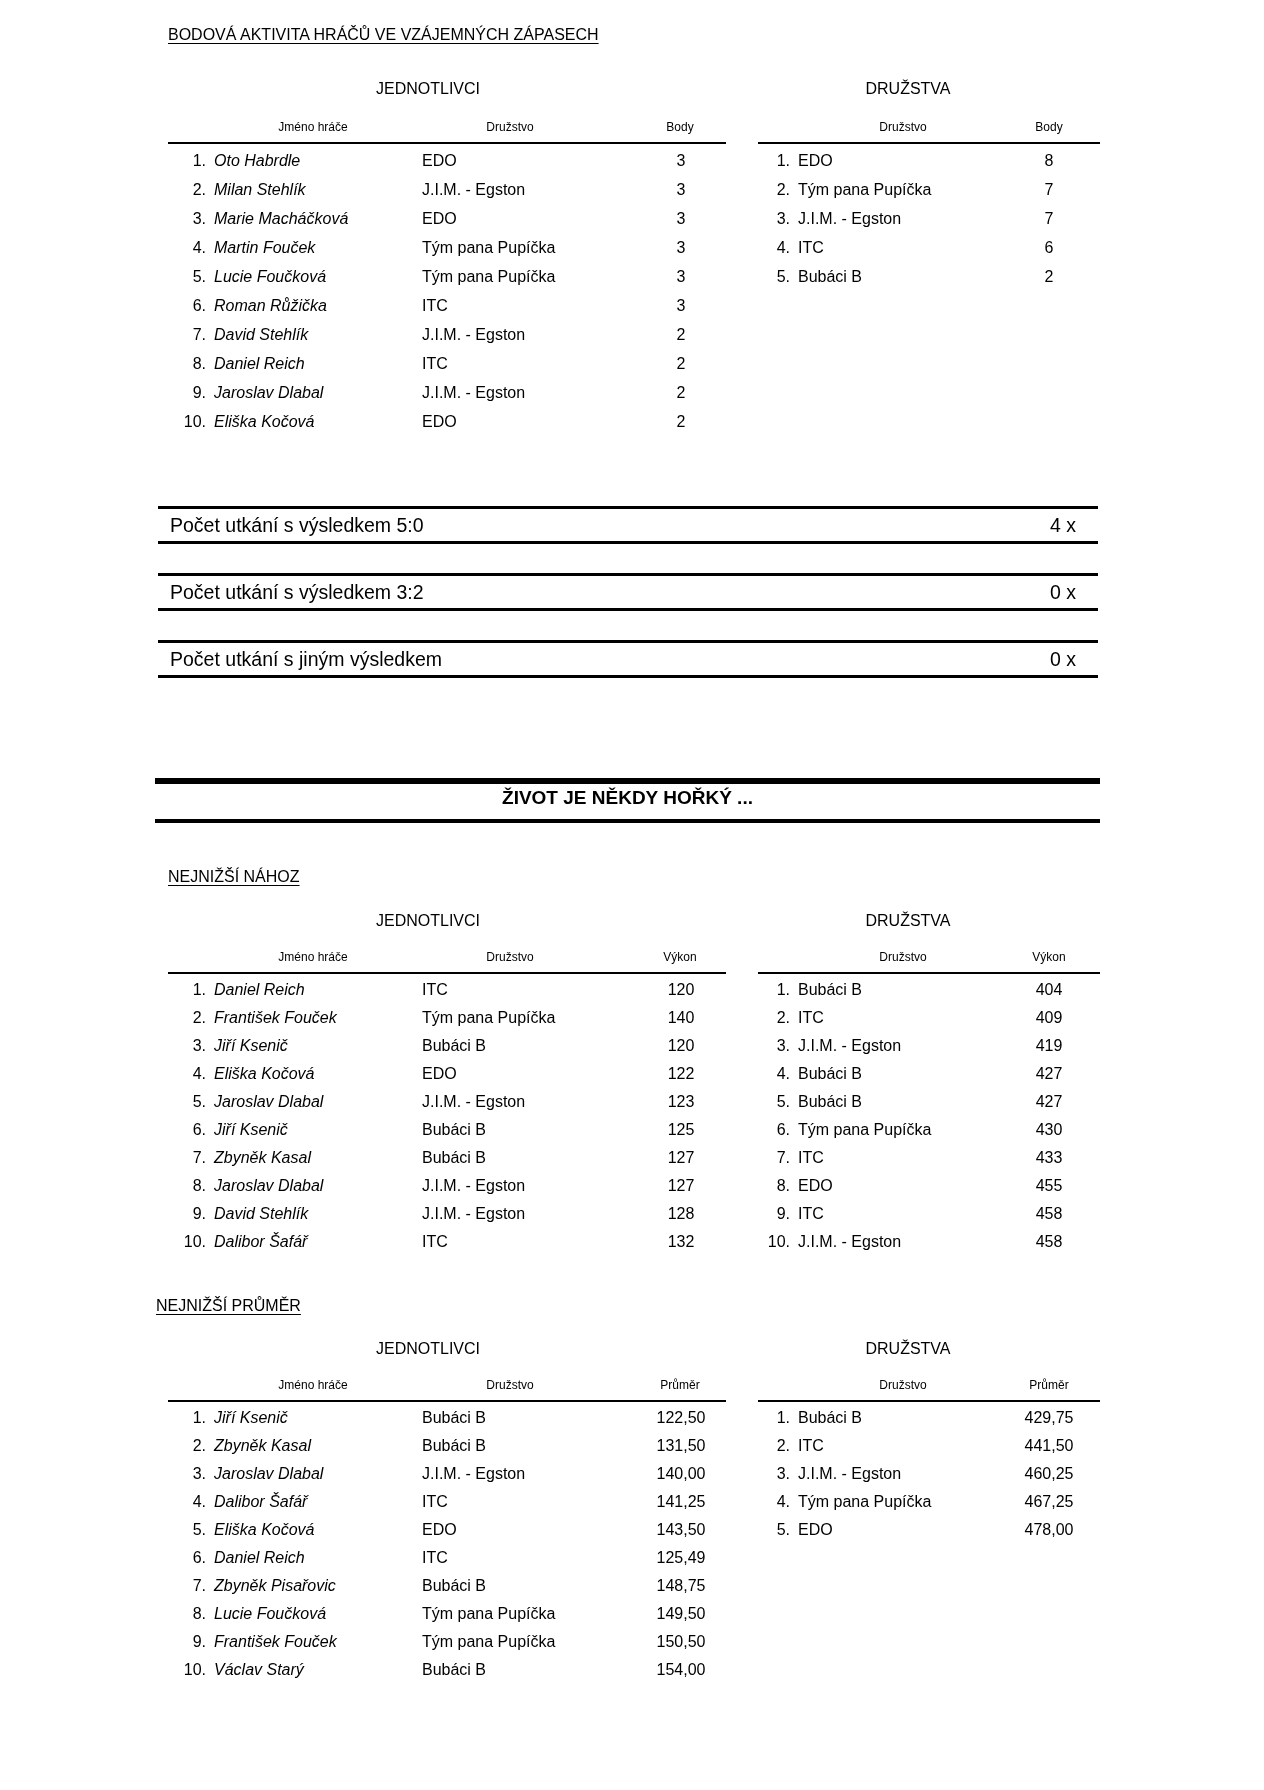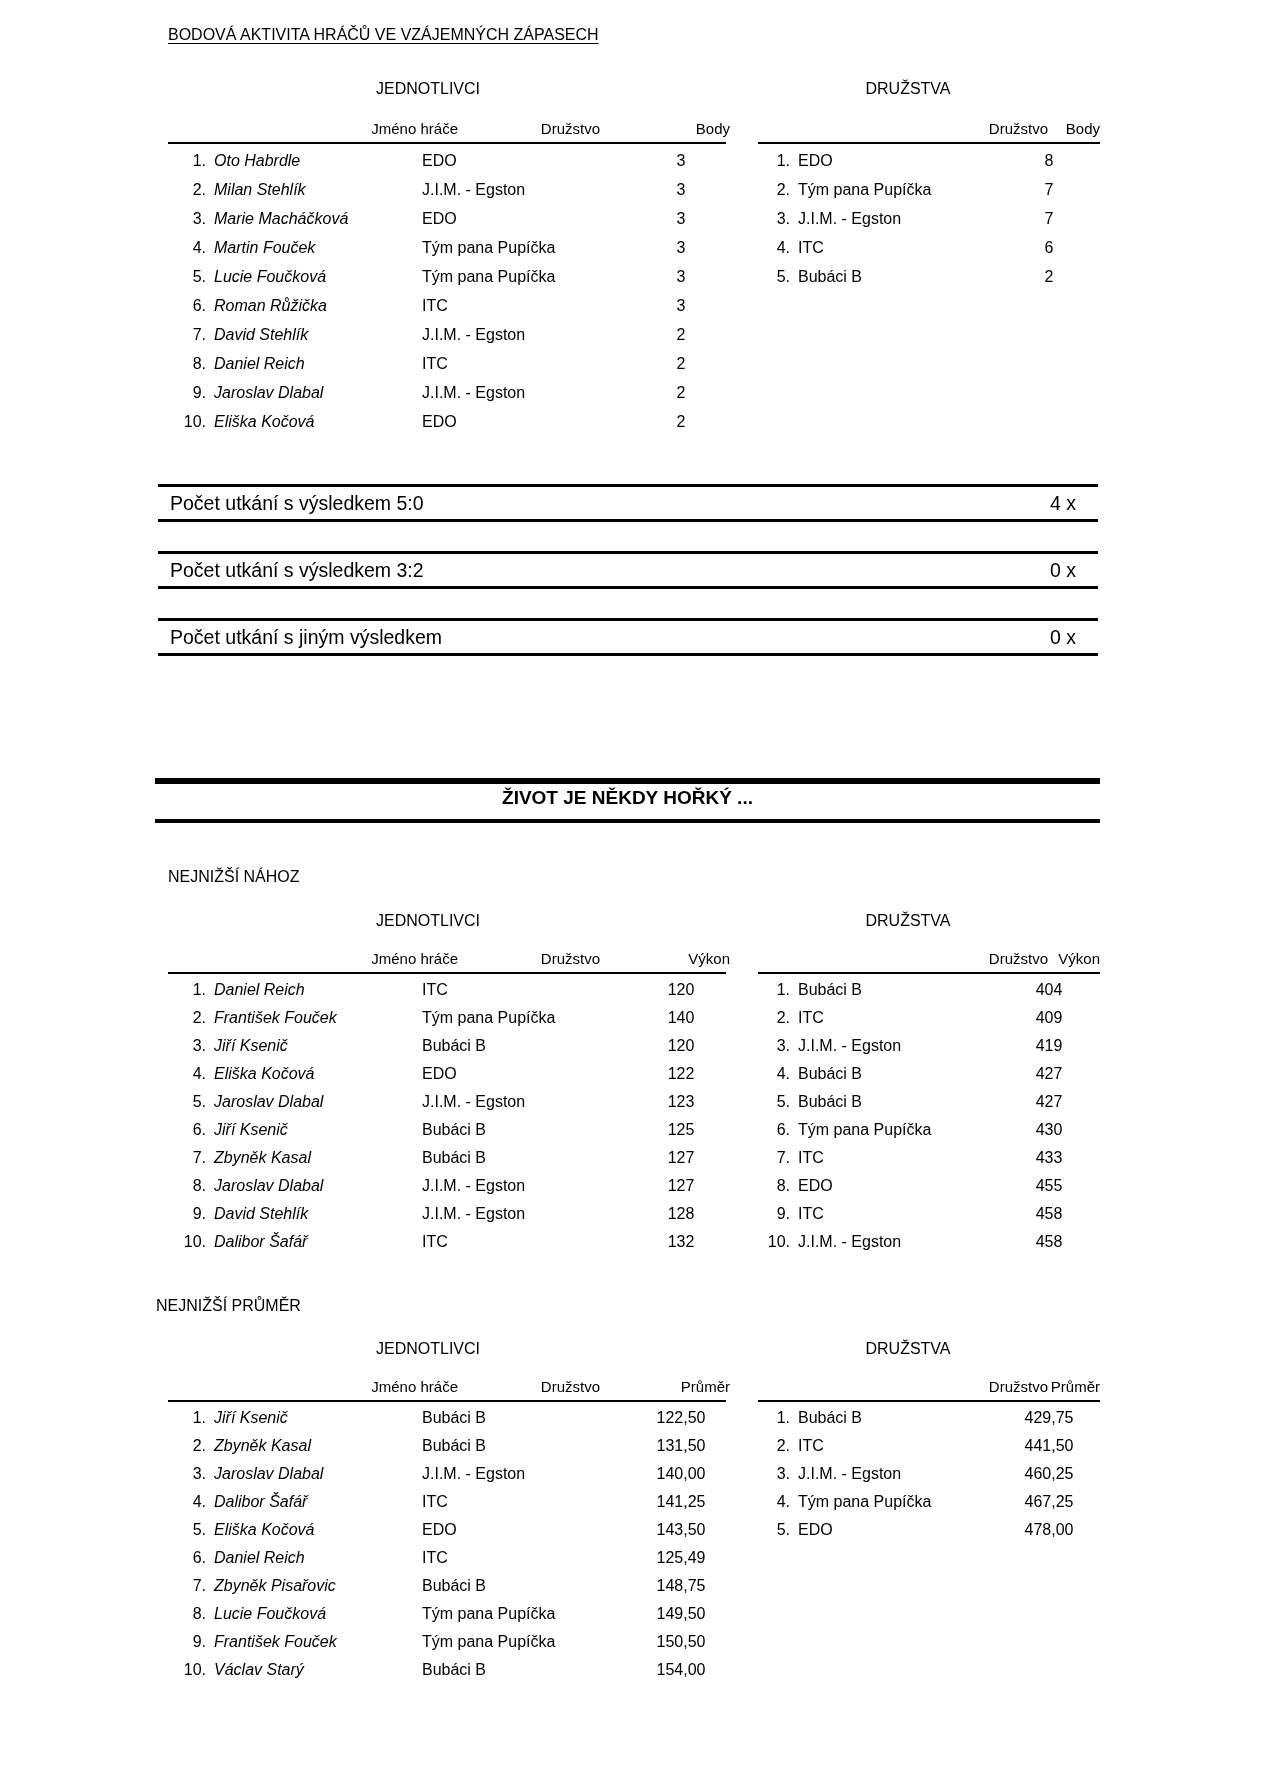--- a/index.html
+++ b/index.html
@@ -20,31 +20,32 @@
   .doc-title {
     left: 168px;
     top: 26px;
     font-size: 16px;
     text-decoration: underline;
     text-underline-offset: 3px;
     white-space: nowrap;
   }
   .sec-heading {
     font-size: 16px;
+    text-decoration: underline;
     text-underline-offset: 3px;
     white-space: nowrap;
   }
   .group-label {
     font-size: 16px;
     text-align: center;
     white-space: nowrap;
   }
   .col-header {
-    font-size: 15px;
-    text-align: right;
+    font-size: 12px;
+    text-align: center;
     white-space: nowrap;
   }
   .rule {
     height: 2px;
     background: #000000;
   }
   .rows { font-size: 16px; }
   .row {
     display: flex;
     align-items: center;
@@ -191,21 +192,21 @@
       <span class="c-team">ITC</span>
       <span class="c-val">6</span>
     </div>
       <div class="row rr">
       <span class="c-num">5.</span>
       <span class="c-team">Bubáci B</span>
       <span class="c-val">2</span>
     </div>
     </div>
 
-  <div class="abs" style="left:158px; top:484px; width:940px">
+  <div class="abs" style="left:158px; top:506px; width:940px">
 
   <div class="score-box">
       <span class="sb-label">Počet utkání s výsledkem 5:0</span>
       <span class="sb-value">4 x</span>
     </div>
       <div class="score-box">
       <span class="sb-label">Počet utkání s výsledkem 3:2</span>
       <span class="sb-value">0 x</span>
     </div>
       <div class="score-box">

